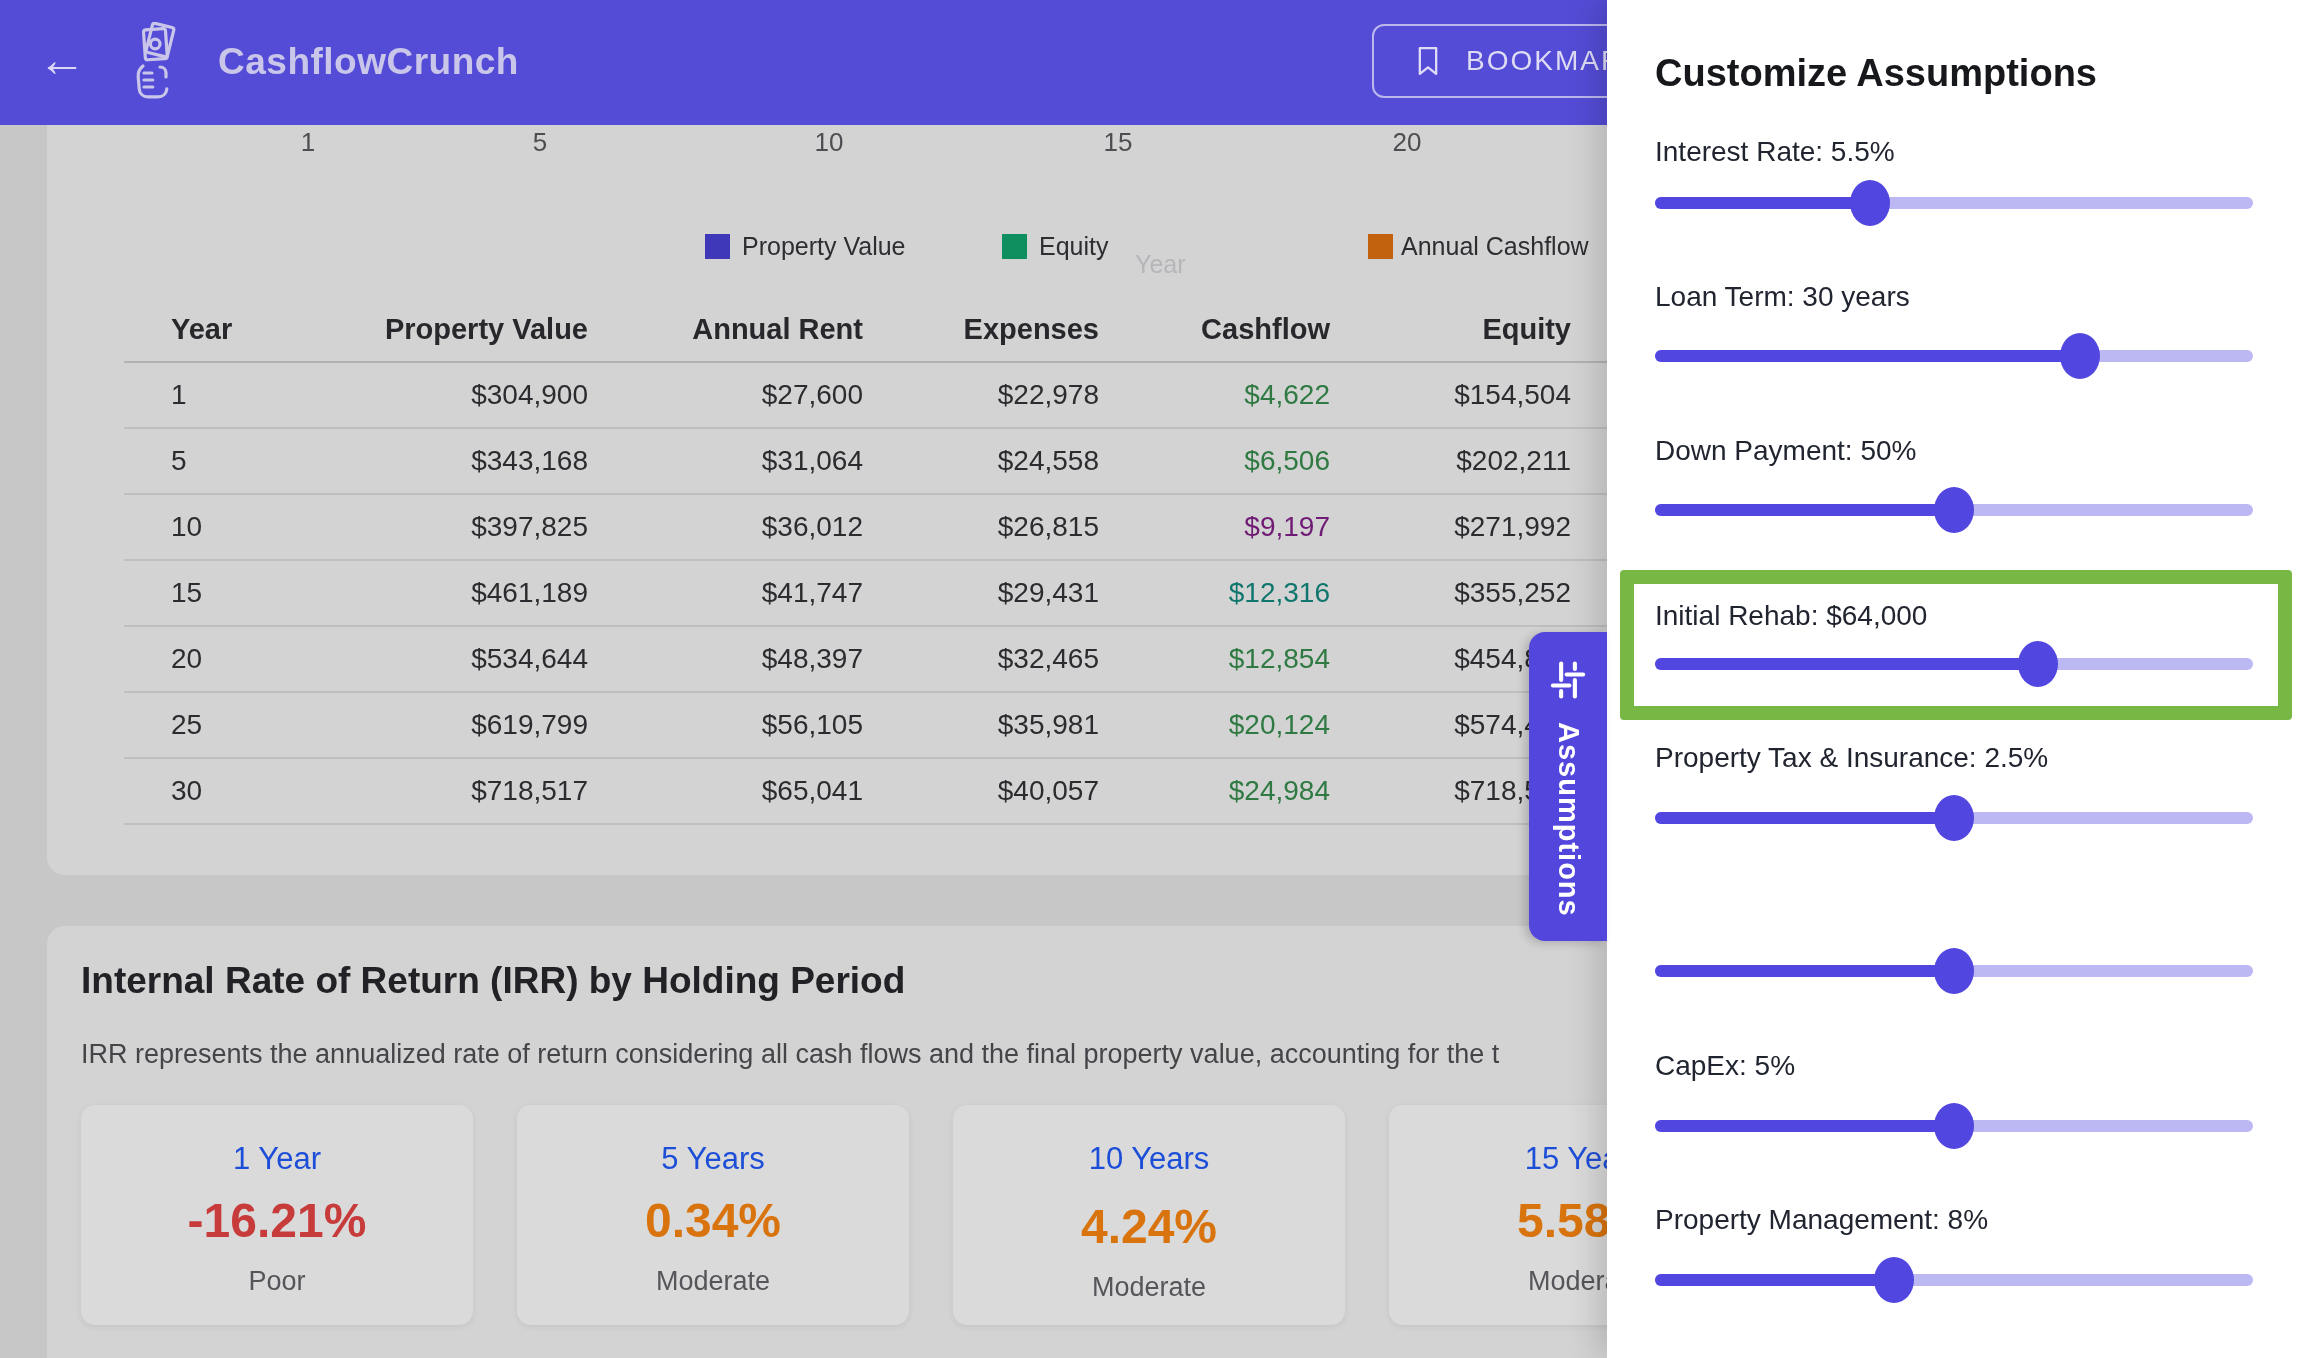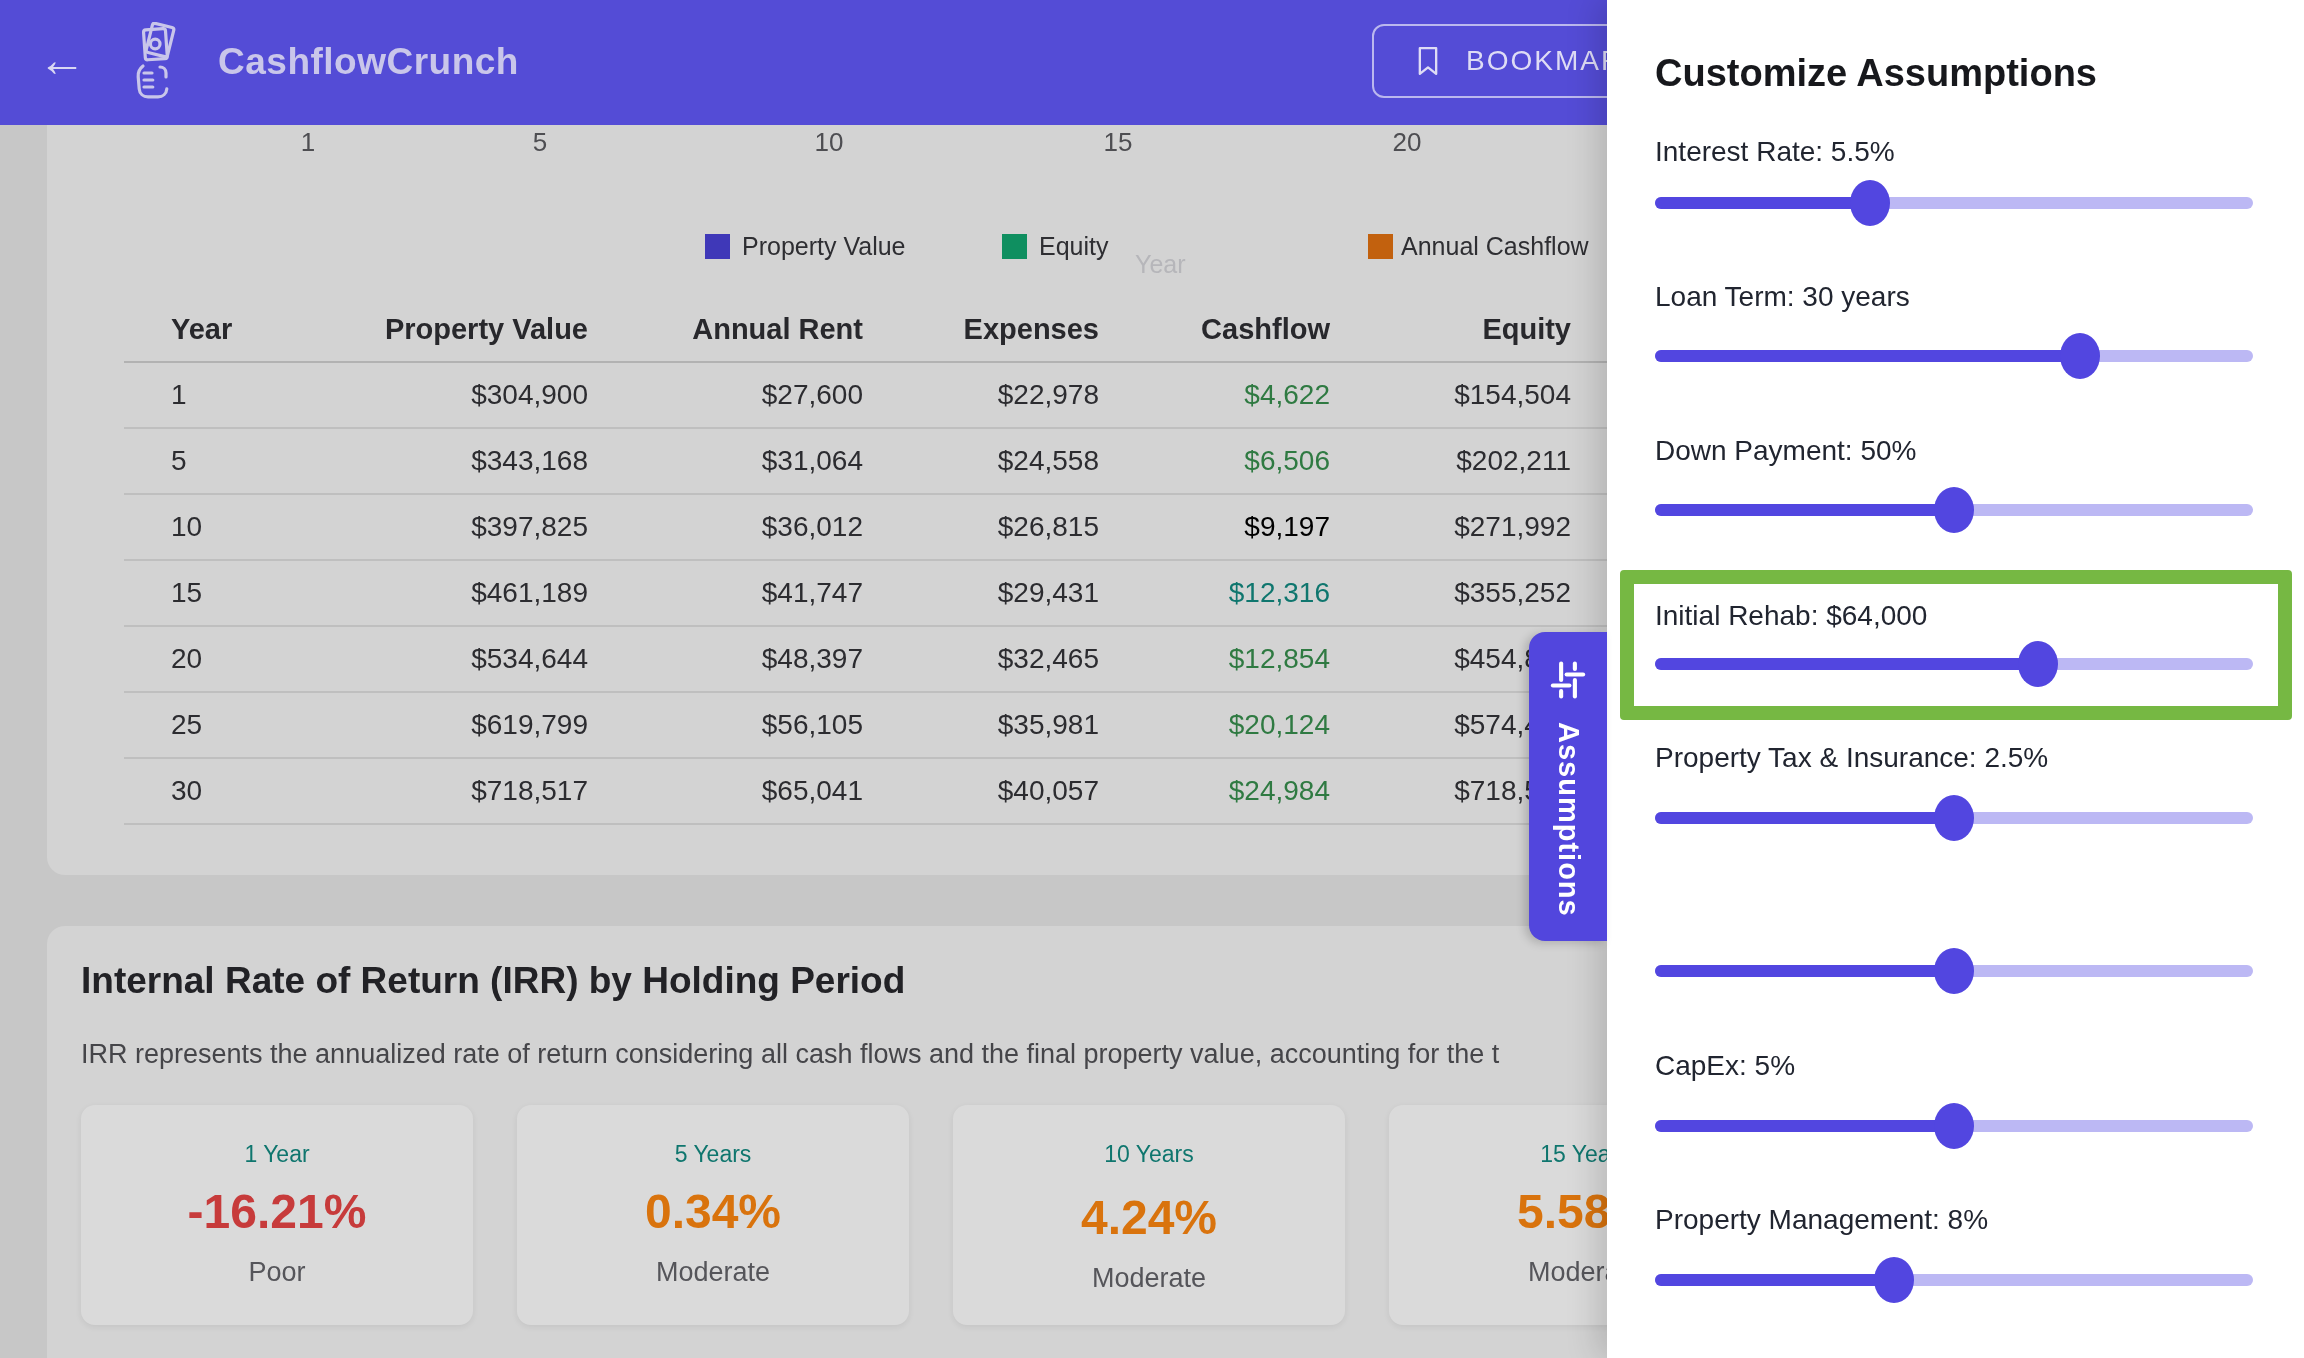--- a/index.html
+++ b/index.html
@@ -36,21 +36,21 @@
   table.cashflow td { font-size:28px; color:#2c2c30; text-align:right; height:66px; vertical-align:middle; border-bottom:2px solid #bfbfbf; }
   table.cashflow td:first-child { text-align:left; padding-left:47px; }
   table.cashflow td.green { font-weight:400; }
 
   
   .irr-card { position:absolute; left:47px; top:926px; width:2243px; height:470px; background:#d3d3d3; border-radius:18px; }
   .irr-title { position:absolute; left:34px; top:34px; font-size:37px; font-weight:700; color:#222226; }
   .irr-sub { position:absolute; left:34px; top:113px; font-size:27px; color:#454549; white-space:nowrap; }
   .irr-row { position:absolute; left:34px; top:179px; display:flex; gap:44px; }
   .irr-mini { width:392px; height:220px; background:#dadada; border-radius:14px; box-shadow:0 2px 6px rgba(0,0,0,0.07); display:flex; flex-direction:column; align-items:center; padding-top:36px; }
-  .irr-period { font-size:23px; color:#0f766e;text-align:center; }
+  .irr-period { font-size:31px; color:#1d4ed8;text-align:center; }
   .irr-value { font-size:48px; font-weight:700; margin-top:16px; }
   .irr-rating { font-size:27px; color:#55555a; margin-top:18px; }
 
   
   .sidebar { position:absolute; left:1607px; top:0; width:697px; height:1358px; background:#ffffff; z-index:20; box-shadow:-10px 0 30px rgba(0,0,0,0.15); }
   .sb-title { position:absolute; left:48px; top:52px; font-size:38px; font-weight:700; color:#17181c; }
   .sgroup { position:absolute; left:48px; width:598px; }
   .slabel { font-size:28px; color:#212530; }
   .strack { position:absolute; left:0; top:0; width:598px; height:12px; border-radius:6px; background:#bcb8f4; cursor:pointer; }
   .sfill { position:absolute; left:0; top:0; height:12px; border-radius:6px; background:#5246e0; }
@@ -131,21 +131,21 @@
               <td>$24,558</td>
               <td class="green" style="color: rgb(47, 122, 66);">$6,506</td>
               <td>$202,211</td>
               <td></td>
             </tr>
             <tr>
               <td>10</td>
               <td>$397,825</td>
               <td>$36,012</td>
               <td>$26,815</td>
-              <td class="green" style="color: #000000; margin-top: 40px;">$9,197</td>
+              <td class="green" style="color: #701a75; margin-top: 40px;">$9,197</td>
               <td>$271,992</td>
               <td></td>
             </tr>
             <tr>
               <td>15</td>
               <td>$461,189</td>
               <td>$41,747</td>
               <td>$29,431</td>
               <td class="green" style="color: #0f766e;">$12,316</td>
               <td>$355,252</td>

